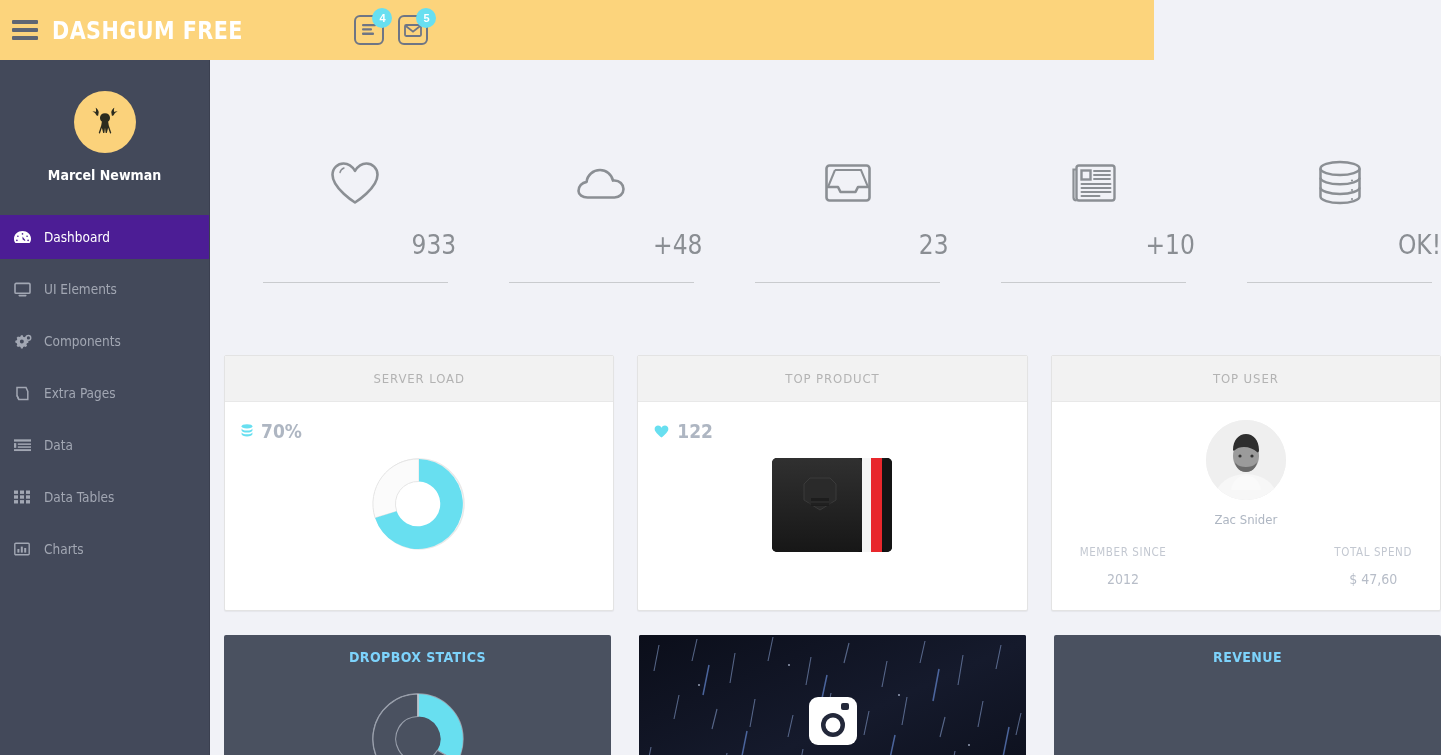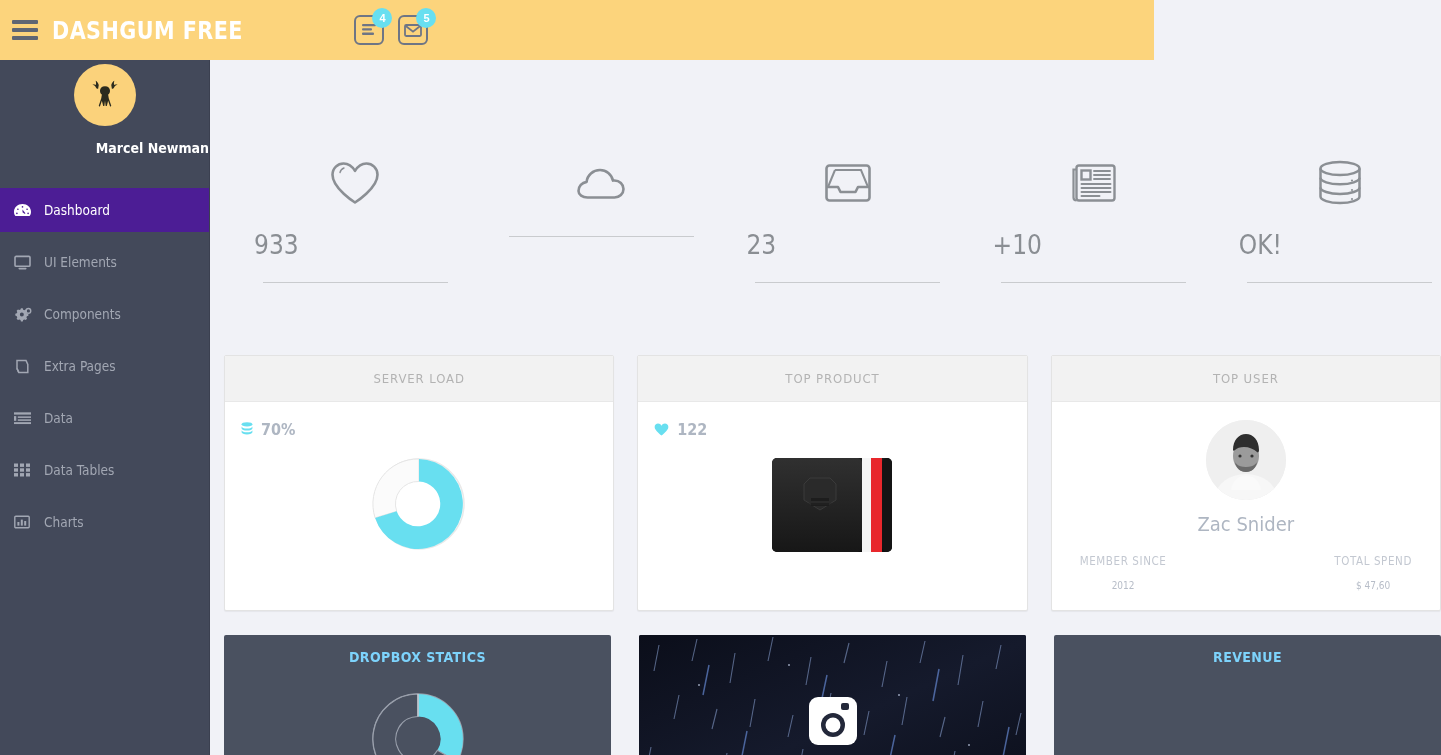--- a/index.html
+++ b/index.html
@@ -48,21 +48,21 @@
     display: flex; align-items: center; justify-content: center;
   }
 
   
   #sidebar {
     position: absolute; top: 60px; left: 0;
     width: 210px; height: 695px;
     background: #43495a;
     border-right: 1px solid #3b4050;
   }
-  .profile { padding-top: 4px; text-align: right; }
+  .profile { padding-top: 31px; text-align: center; }
   .avatar-ring {
     width: 62px; height: 62px; margin: 0 auto;
     border-radius: 50%; background: #fbd27b;
     display: flex; align-items: center; justify-content: center;
     overflow: hidden;
   }
   .username {
     margin-top: 14px; color: #ffffff;
     font-size: 14px; font-weight: bold;
     font-family: "DejaVu Sans Condensed", "Liberation Sans", sans-serif;
@@ -89,21 +89,21 @@
     position: absolute; top: 60px; left: 210px;
     width: 1231px; height: 695px;
     background: #f1f2f7;
     overflow: hidden;
   }
 
   
   .stats {
     display: flex; padding: 92px 0 0 0;
   }
-  .stat { flex: 1; text-align: left; margin-left: 44px; }
+  .stat { flex: 1; text-align: right; margin-left: 44px; }
   .stat .s-ico { height: 62px; display: flex; align-items: center; justify-content: center; color: #8b8f94; }
   .stat .s-val {
     margin-top: 16px; font-size: 26px; color: #8a8e93;
     font-family: "DejaVu Sans Condensed", "Liberation Sans", sans-serif;
   }
   .stat .s-rule {
     margin: 22px auto 0; width: 185px; height: 1px; background: #c9cbce;
   }
 
   
@@ -123,51 +123,51 @@
     border-bottom: 1px solid #e8e8e8;
     display: flex; align-items: center; justify-content: center;
     color: #b3b3b3; font-size: 13px; letter-spacing: .9px;
     font-family: "DejaVu Sans Condensed", "Liberation Sans", sans-serif;
   }
   .card-bd { position: relative; height: 209px; }
 
   .mini-stat {
     position: absolute; left: 16px; top: 18px;
     display: flex; align-items: center; gap: 8px;
-    color: #aeb6c2; font-size: 16px; font-weight: bold;
+    color: #aeb6c2; font-size: 19px; font-weight: bold;
     font-family: "DejaVu Sans Condensed", "Liberation Sans", sans-serif;
   }
   .mini-stat .ms-ico { color: #68dff0; display: flex; }
 
   .donut-wrap { position: absolute; left: 0; right: 0; top: 42px; display: flex; justify-content: center; }
 
   .prod-img { position: absolute; left: 0; right: 0; top: 50px; display: flex; justify-content: center; }
 
   .user-pic {
     width: 80px; height: 80px; border-radius: 50%;
     margin: 18px auto 0; overflow: hidden;
     background: #efefef;
     display: block;
   }
   .user-name {
     text-align: center; margin-top: 12px;
-    color: #aeb6c2; font-size: 20px;
+    color: #aeb6c2; font-size: 13px;
     font-family: "DejaVu Sans Condensed", "Liberation Sans", sans-serif;
   }
   .user-meta {
     display: flex; justify-content: space-between;
     padding: 18px 28px 0 28px;
   }
   .um-col { text-align: center; }
   .um-lbl {
     color: #c3c8d1; font-size: 11.5px; font-weight: normal; letter-spacing: .6px;
     font-family: "DejaVu Sans Condensed", "Liberation Sans", sans-serif;
   }
   .um-val {
-    margin-top: 12px; color: #b7bdc8; font-size: 10px;
+    margin-top: 12px; color: #b7bdc8; font-size: 14px;
     font-family: "DejaVu Sans Condensed", "Liberation Sans", sans-serif;
   }
 
   
   .row2 { display: flex; gap: 28px; padding: 24px 0 0 14px; }
   .card-dark {
     width: 399px; height: 180px;
     background: #4a5160; border-radius: 2px;
     position: relative; overflow: hidden;
   }
@@ -346,20 +346,21 @@
       <div class="s-val">933</div>
       <div class="s-rule"></div>
     </div>
 
     <div class="stat">
       <div class="s-ico">
         <svg width="52" height="38" viewBox="0 0 52 38" fill="none" stroke="#8b8f94" stroke-width="2.6">
           <path d="M12.5 33.5h27c5 0 9-3.8 9-8.5s-4-8.5-9-8.5c-.5 0-1 0-1.5.1C36.6 10.2 31.3 6 25 6c-7 0-12.8 5.2-13.4 11.9C6.9 18.6 3.5 22.4 3.5 27c0 3.6 4 6.5 9 6.5z" stroke-linejoin="round"></path>
         </svg>
       </div>
+      <div class="s-val">+48</div>
       <div class="s-rule"></div>
     </div>
 
     <div class="stat">
       <div class="s-ico">
         <svg width="50" height="44" viewBox="0 0 50 44" fill="none" stroke="#8b8f94" stroke-width="2.6">
           <rect x="3.5" y="4.5" width="43" height="35" rx="3"></rect>
           <path d="M3.5 26h11.5l2.5 5h15l2.5-5h11.5" stroke-linejoin="round"></path>
           <path d="M12 9h26l7 17" stroke-width="2"></path>
           <path d="M12 9L5 26" stroke-width="2"></path>

